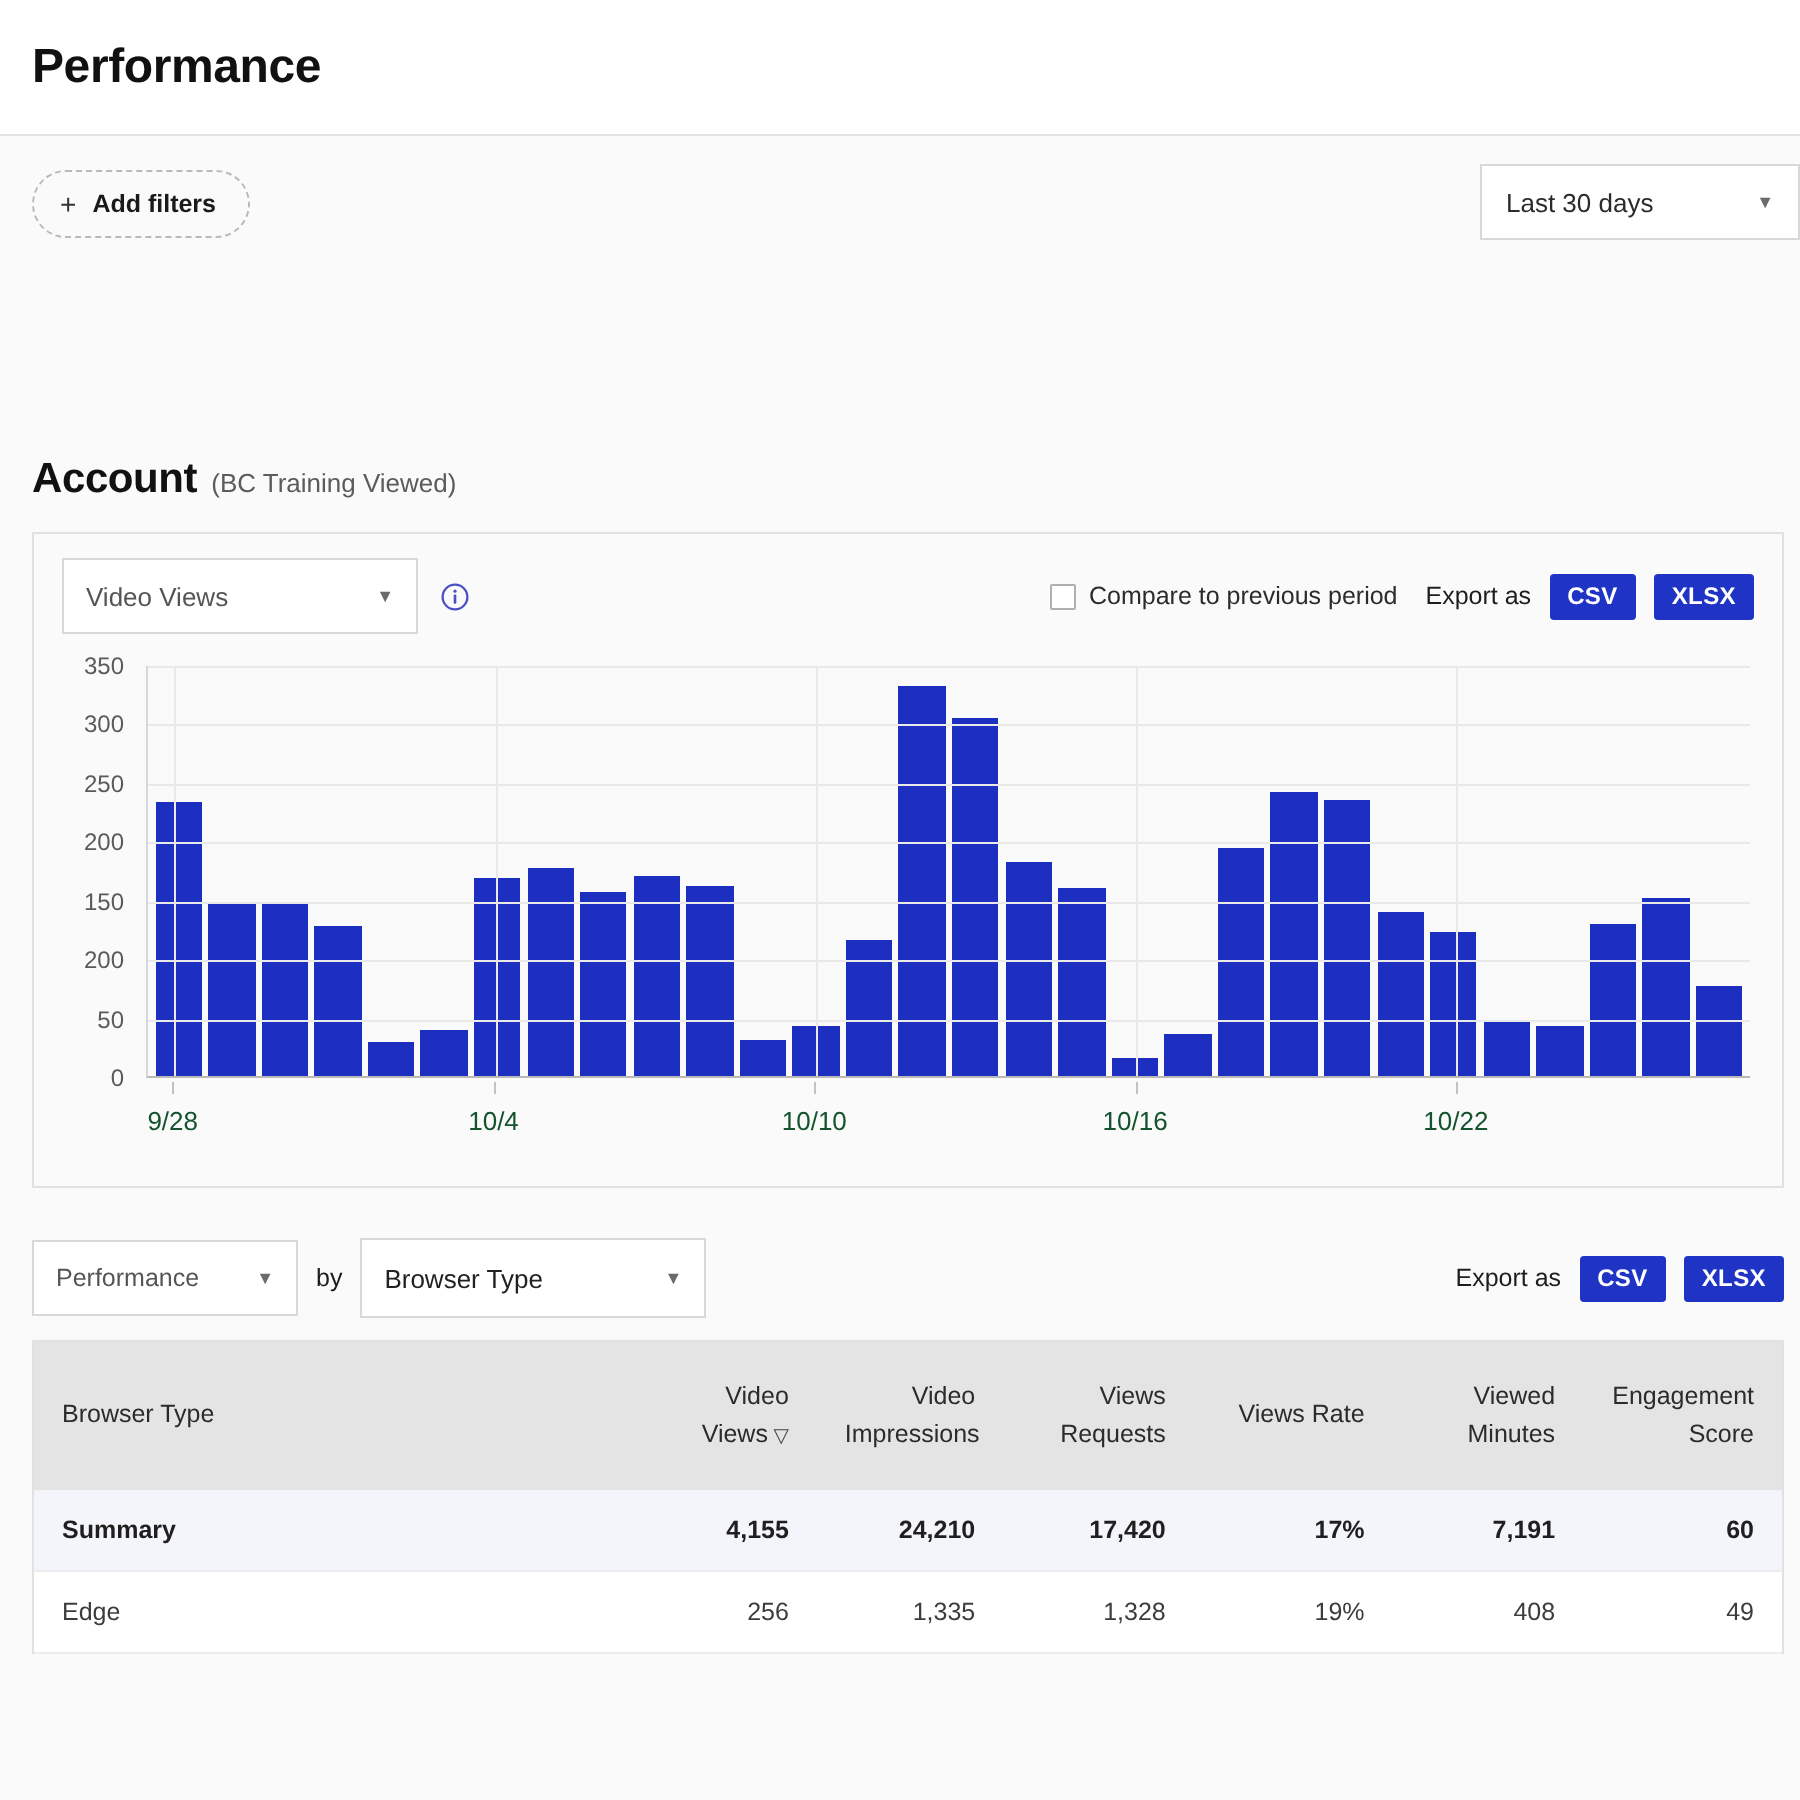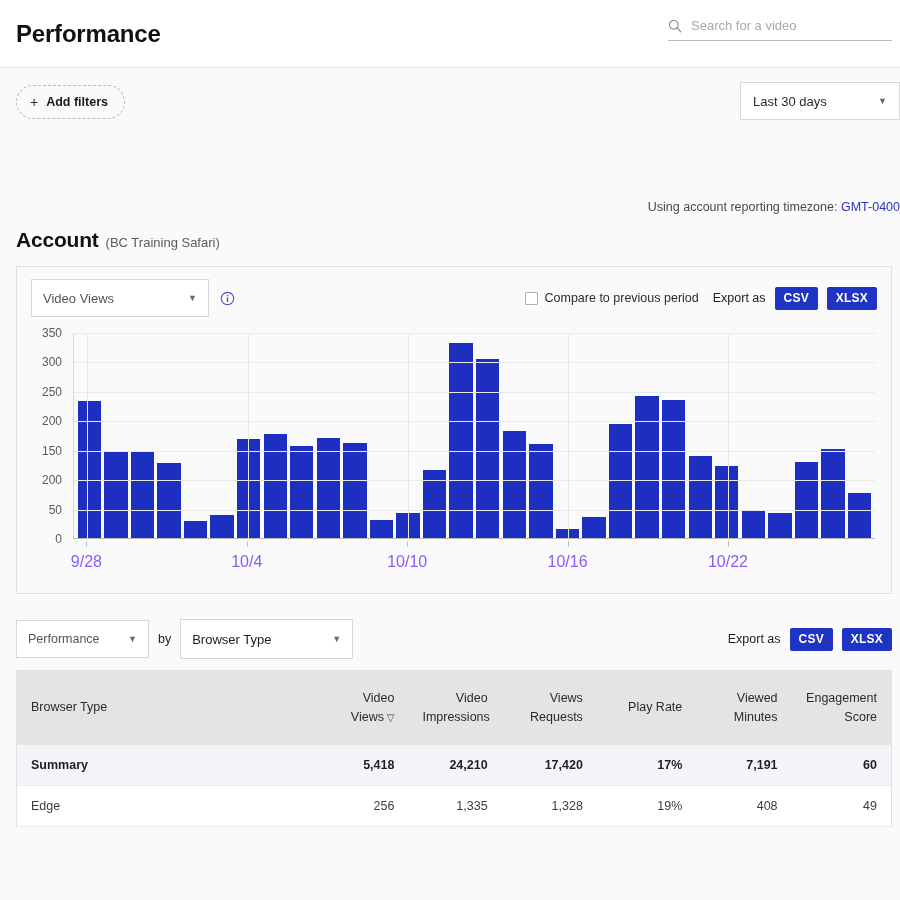--- a/index.html
+++ b/index.html
@@ -207,21 +207,21 @@
   .xaxis {
     position: absolute;
     left: 42px; right: 2px; top: 212px;
     height: 30px;
   }
   .xtick-mark {
     position: absolute; top: 0; width: 1px; height: 6px; background: #c2c2c2;
   }
   .xtick-lbl {
     position: absolute; top: 12px;
-    font-size: 16px; color: #8b5cf6;
+    font-size: 13px; color: #14532d;
     transform: translateX(-50%);
     white-space: nowrap;
   }
 
   
   .tablerow-controls {
     position: absolute;
     left: 16px; top: 548px;
     width: 876px; height: 46px;
     display: flex; align-items: center;
@@ -278,50 +278,40 @@
     color: #1f1f1f;
   }
   .sort-caret { font-size: 10px; color: #444; }
 </style>
 </head>
 <body>
 
 <div class="topbar">
   <div class="page-title">Performance</div>
 
-  <div class="search-wrap">
-    <svg class="search-icon" viewBox="0 0 16 16" fill="none">
-      <circle cx="6.6" cy="6.6" r="4.9" stroke="#8a8a8a" stroke-width="1.3"></circle>
-      <line x1="10.3" y1="10.3" x2="14.6" y2="14.6" stroke="#8a8a8a" stroke-width="1.3" stroke-linecap="round"></line>
-    </svg>
-    <input class="search-input" type="text" placeholder="Search for a video" style="">
-  </div>
 </div>
 
 <div class="content">
 
   <div class="filterrow">
     <div class="add-filters">
       <span class="plus">+</span>
       <span>Add filters</span>
     </div>
   </div>
 
   <div class="daterange">
     <span>Last 30 days</span>
     <span class="caret">▼</span>
   </div>
 
-  <div class="tz-note">
-    <span>Using account reporting timezone: </span><a href="#">GMT-0400</a>
-  </div>
 
   <div class="acct">
     <span class="acct-title">Account</span>
-    <span class="acct-sub">(BC Training Safari)</span>
+    <span class="acct-sub">(BC Training Viewed)</span>
   </div>
 
   <div class="chart-card">
 
     <div class="chart-controls">
       <div class="metric-select">
         <span>Video Views</span>
         <span class="caret">▼</span>
       </div>
       <svg class="info-icon" viewBox="0 0 16 16">
@@ -441,29 +431,29 @@
           <col style="width:96px">
           <col style="width:92px">
           <col style="width:96px">
       </colgroup>
       <thead>
           <tr>
             <th class="first">Browser Type</th>
             <th>Video Views<span class="sort-caret"> ▽</span></th>
             <th>Video Impressions</th>
             <th>Views Requests</th>
-            <th>Play Rate</th>
+            <th>Views Rate</th>
             <th>Viewed Minutes</th>
             <th>Engagement Score</th>
           </tr>
         </thead>
       <tbody>
           <tr class="summary">
             <td class="first">Summary</td>
-            <td>5,418</td>
+            <td>4,155</td>
             <td>24,210</td>
             <td>17,420</td>
             <td>17%</td>
             <td>7,191</td>
             <td>60</td>
           </tr>
           <tr>
             <td class="first">Edge</td>
             <td>256</td>
             <td>1,335</td>

